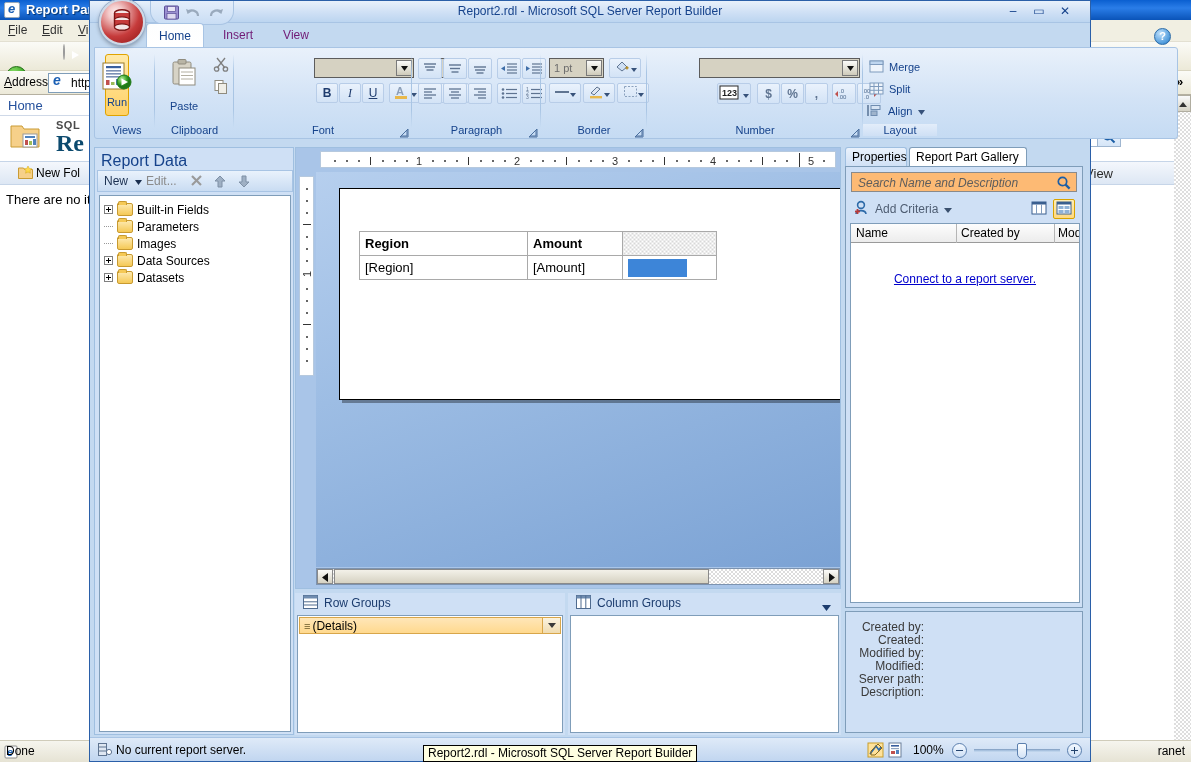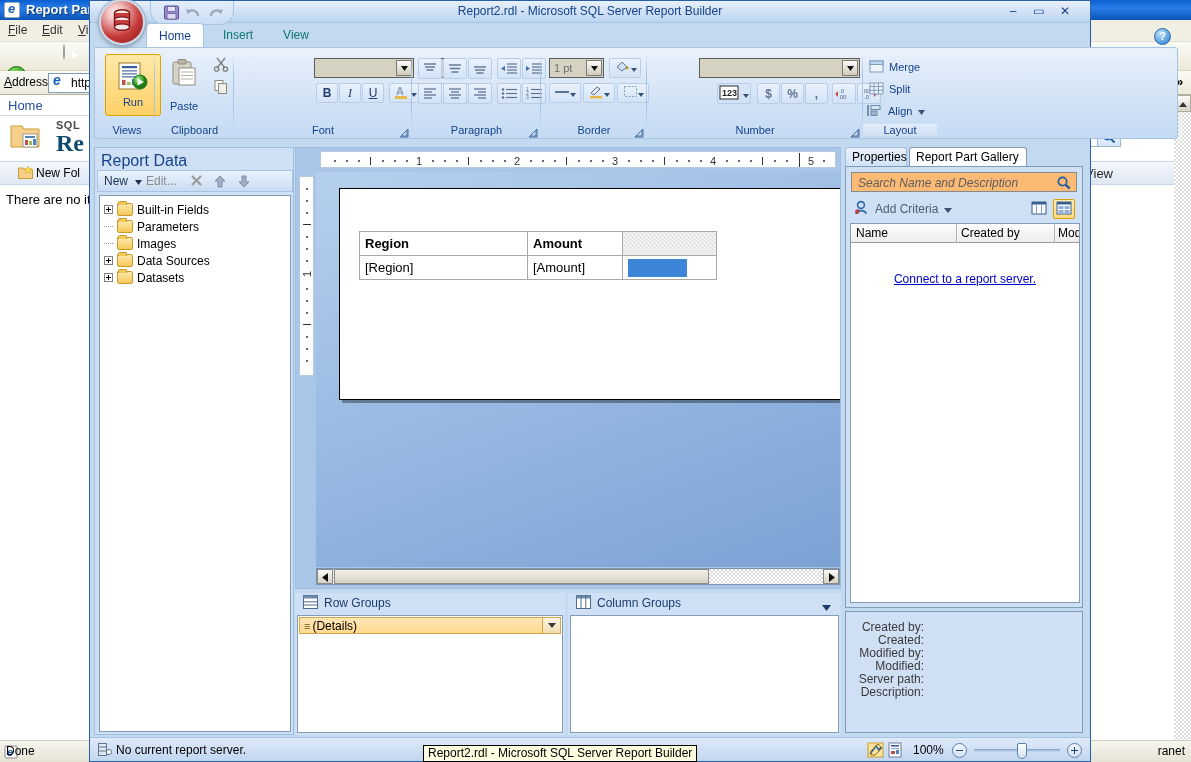--- a/index.html
+++ b/index.html
@@ -118,21 +118,21 @@
 
   
   #qat { position:absolute; left:60px; top:0px; width:84px; height:24px;
     background:linear-gradient(#e4eefb,#c9ddf4); border:1px solid #a9c4e3;
     border-top:none; border-radius:0 0 14px 14px; }
   .qat-ico { position:absolute; top:3px; width:17px; height:17px; }
 
   
   #tabstrip { position:absolute; left:0; top:22px; width:1000px; height:25px; }
   .rtab { position:absolute; top:0; height:25px; line-height:24px; text-align:center;
-    font-size:12px; color:#0f766e; }
+    font-size:12px; color:#701a75; }
   .rtab.active { background:linear-gradient(#fdfefe,#ffffff); border:1px solid #a8c4e4;
     border-bottom:none; border-radius:4px 4px 0 0; color:#15428b; }
 
   #ribbon { position:absolute; left:4px; top:46px; width:1084px; height:92px;
     background:linear-gradient(#e9f1fb,#d3e3f6 55%,#c5dbf3);
     border:1px solid #a8c4e4; border-radius:0 3px 3px 3px; }
   #helpq { position:absolute; right:6px; top:-20px; width:17px; height:17px; border-radius:50%;
     background:radial-gradient(circle at 35% 30%,#bfe0fb,#4f9bdc 70%,#2b6ba8);
     border:1px solid #2b6ba8; color:#fff; font-size:11px; font-weight:bold;
     text-align:center; line-height:15px; }
@@ -427,21 +427,21 @@
   <div id="tabstrip">
     <div class="rtab active" style="left:56px; width:58px">Home</div>
     <div class="rtab" style="left:120px; width:56px">Insert</div>
     <div class="rtab" style="left:180px; width:52px">View</div>
   </div>
 
   <div id="ribbon">
     <div id="helpq">?</div>
 
     <div class="rgroup" style="left:4px; width:56px">
-      <div class="bigbtn sel" style="left:6px; top:4px; width:56px; height:62px">
+      <div class="bigbtn sel" style="left:6px; top:4px; width:24px; height:62px">
         <span>
           <svg width="32" height="30" viewBox="0 0 32 30">
             <rect x="2" y="1" width="21" height="26" fill="#fff" stroke="#9a7b2a"></rect>
             <rect x="5" y="4" width="15" height="2.2" fill="#3a5f9e"></rect>
             <rect x="5" y="8" width="15" height="1.6" fill="#7a8fb5"></rect>
             <rect x="5" y="11" width="15" height="1.6" fill="#7a8fb5"></rect>
             <rect x="5" y="14" width="15" height="1.6" fill="#7a8fb5"></rect>
             <rect x="5" y="18" width="3.5" height="5" fill="#c0504d"></rect>
             <rect x="10" y="20" width="3.5" height="3" fill="#9bbb59"></rect>
             <rect x="15" y="17" width="3.5" height="6" fill="#4f81bd"></rect>

